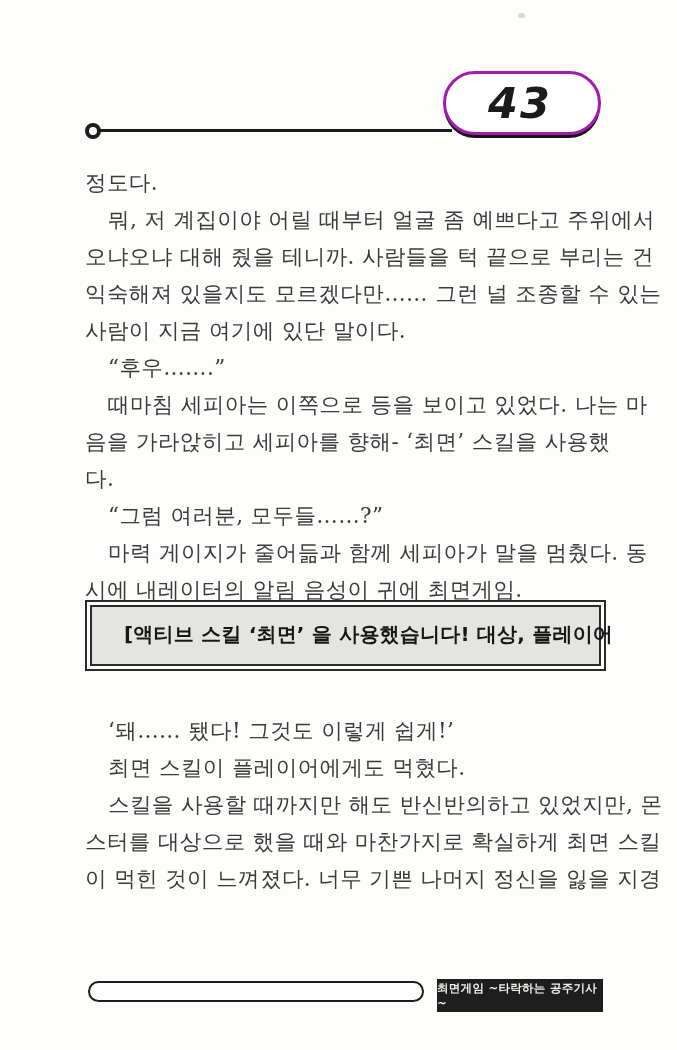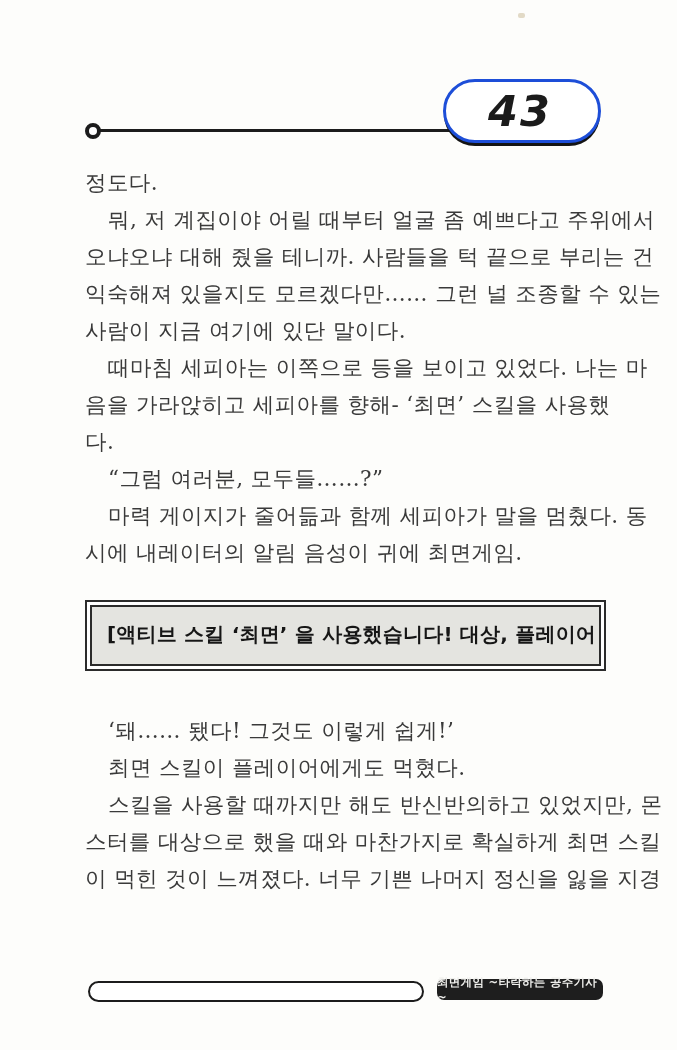--- a/index.html
+++ b/index.html
@@ -32,24 +32,24 @@
   .header-circle {
     position: absolute;
     left: 85px; top: 123px;
     width: 8px; height: 8px;
     background: #ffffff;
     border: 4px solid #1c1c1c;
     border-radius: 50%;
   }
   .chapter-capsule {
     position: absolute;
-    left: 443px; top: 79px;
+    left: 443px; top: 71px;
     width: 152px; height: 58px;
     background: #ffffff;
-    border: 3px solid #1d4ed8;
+    border: 3px solid #a21caf;
     border-radius: 34px;
     box-shadow: 0 4px 0 -1px #141414;
     display: flex;
     align-items: center;
     justify-content: center;
   }
   .chapter-capsule .num {
     font-family: "DejaVu Sans", sans-serif;
     font-style: italic;
     font-weight: 700;
@@ -82,21 +82,21 @@
     position: absolute;
     left: 85px; top: 600px;
     width: 517px;
     border: 2px solid #2b2b2b;
     background: #ffffff;
   }
   .sys-box-inner {
     margin: 3px;
     border: 2px solid #2b2b2b;
     background: #e4e4e0;
-    padding: 9px 15px 11px 15px;
+    padding: 9px 15px 11px 32px;
     font-family: "DejaVu Sans", sans-serif;
     font-weight: 700;
     font-size: 20px;
     color: #161616;
     letter-spacing: 0.2px;
     text-align: right;
   }
   .sys-box-inner .box-line {
     height: 37px;
     line-height: 37px;
@@ -108,23 +108,23 @@
     position: absolute;
     left: 88px; top: 981px;
     width: 332px; height: 17px;
     background: #ffffff;
     border: 2.5px solid #1c1c1c;
     border-radius: 12px;
   }
   .series-badge {
     position: absolute;
     left: 437px; top: 979px;
-    width: 166px; height: 21px;
+    width: 166px; height: 33px;
     background: #1e1e1e;
-    border-radius: 7px;
+    border-radius: 0;
     display: flex;
     align-items: center;
     justify-content: center;
     font-family: "DejaVu Sans", sans-serif;
     font-size: 11.5px;
     font-weight: 700;
     color: #efefec;
     letter-spacing: 0.3px;
   }
 </style>
@@ -140,20 +140,21 @@
   <div class="chapter-capsule">
     <span class="num">43</span>
   </div>
 
   <div class="text-block pre-box">
     <div class="line">정도다.</div>
     <div class="line indent">뭐, 저 계집이야 어릴 때부터 얼굴 좀 예쁘다고 주위에서</div>
     <div class="line">오냐오냐 대해 줬을 테니까. 사람들을 턱 끝으로 부리는 건</div>
     <div class="line">익숙해져 있을지도 모르겠다만…… 그런 널 조종할 수 있는</div>
     <div class="line">사람이 지금 여기에 있단 말이다.</div>
+    <div class="line indent">“후우…….”</div>
     <div class="line indent">때마침 세피아는 이쪽으로 등을 보이고 있었다. 나는 마</div>
     <div class="line">음을 가라앉히고 세피아를 향해- ‘최면’ 스킬을 사용했</div>
     <div class="line">다.</div>
     <div class="line indent">“그럼 여러분, 모두들……?”</div>
     <div class="line indent">마력 게이지가 줄어듦과 함께 세피아가 말을 멈췄다. 동</div>
     <div class="line">시에 내레이터의 알림 음성이 귀에 최면게임.</div>
   </div>
 
   <div class="sys-box-outer">
     <div class="sys-box-inner">

